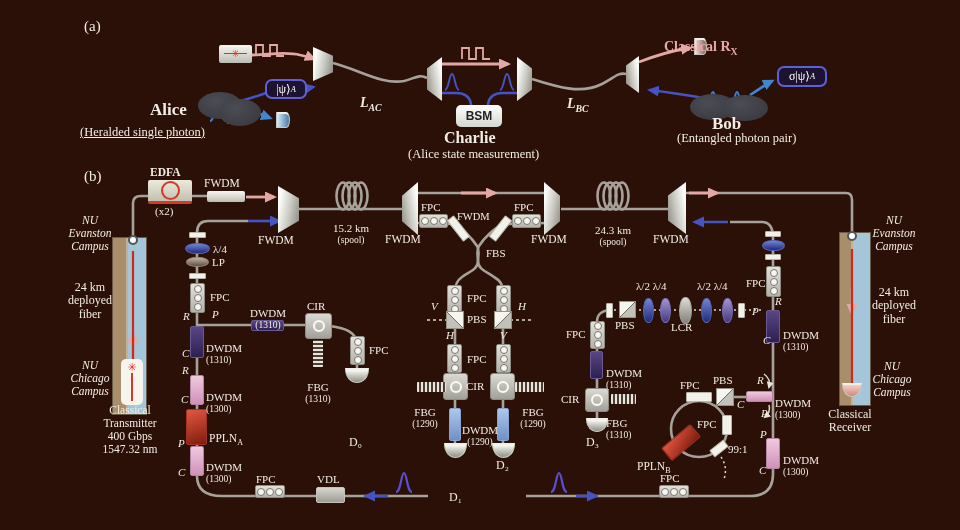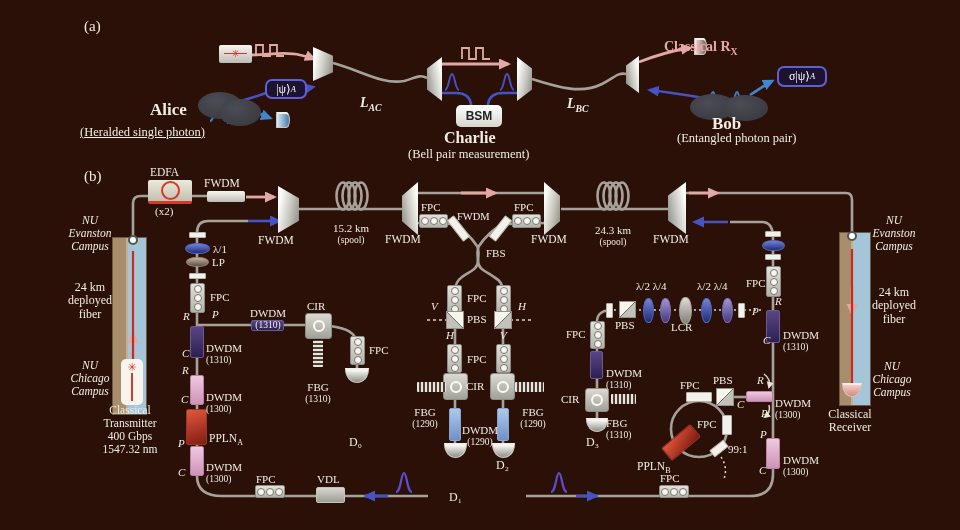--- a/index.html
+++ b/index.html
@@ -205,21 +205,21 @@
 
   <div class="t tb pink" style="left:664px;top:23px;font-size:14px;">
     <span>Classical R</span><sub>X</sub></div>
   <div class="t tb" style="left:150px;top:100px;font-size:17px;">Alice</div>
   <div class="t" style="left:80px;top:125px;font-size:12.5px;text-decoration:underline;">(Heralded single photon)</div>
   <div class="t tb ti" style="left:360px;top:79px;font-size:14px;">
     <span>L</span><sub>AC</sub></div>
   <div class="t tb ti" style="left:567px;top:80px;font-size:14px;">
     <span>L</span><sub>BC</sub></div>
   <div class="t tb" style="left:444px;top:129px;font-size:16px;">Charlie</div>
-  <div class="t" style="left:408px;top:147px;font-size:12.5px;">(Bell pair measurement)</div>
+  <div class="t" style="left:408px;top:147px;font-size:12.5px;">(Alice state measurement)</div>
   <div class="t tb" style="left:712px;top:114px;font-size:17px;">Bob</div>
   <div class="t" style="left:677px;top:131px;font-size:12.5px;">(Entangled photon pair)</div>
 
   <div class="t" style="left:84px;top:168px;font-size:15px;">(b)</div>
 
   <div class="comp" style="left:148px;top:180px;width:44px;height:24px;background:linear-gradient(#eceada,#c2c0b2);border-radius:2px;border-bottom:3px solid #d43a2a;display:flex;align-items:center;justify-content:center;">
     <span style="width:15px;height:15px;border:2.5px solid #d43a2a;border-radius:50%;"></span>
   </div>
   <div class="comp box" style="left:207px;top:191px;width:38px;height:11px;"></div>
   <div class="comp wedgeL" style="left:278px;top:186px;width:21px;height:47px;"></div>
@@ -349,21 +349,21 @@
       <span class="dot"></span>
       <span class="dot"></span>
     </div>
   <div class="comp" style="left:316px;top:487px;width:29px;height:16px;background:linear-gradient(#d7d6cf,#9e9d95);border:1px solid #c4c3bb;border-radius:2px;"></div>
   <div class="comp fpc" style="left:659px;top:485px;width:30px;height:13px;">
       <span class="dot"></span>
       <span class="dot"></span>
       <span class="dot"></span>
     </div>
 
-  <div class="t" style="left:150px;top:166px;font-size:11.5px;">EDFA</div>
+  <div class="t" style="left:150px;top:166px;font-size:11.5px;font-weight:bold;">EDFA</div>
   <div class="t" style="left:155px;top:205px;">(x2)</div>
   <div class="t" style="left:204px;top:177px;font-size:11.5px;">FWDM</div>
   <div class="t" style="left:258px;top:234px;font-size:11.5px;">FWDM</div>
   <div class="t" style="left:385px;top:233px;font-size:11.5px;">FWDM</div>
   <div class="t" style="left:457px;top:211px;font-size:10.5px;">FWDM</div>
   <div class="t" style="left:531px;top:233px;font-size:11.5px;">FWDM</div>
   <div class="t" style="left:653px;top:233px;font-size:11.5px;">FWDM</div>
   <div class="t tc" style="left:322px;top:210px;width:58px;">
     <span class="blk">15.2 km</span><span class="blk sm">(spool)</span></div>
   <div class="t tc" style="left:584px;top:212px;width:58px;">
@@ -377,21 +377,21 @@
   <div class="t" style="left:466px;top:380px;">CIR</div>
   <div class="t tc" style="left:458px;top:412px;width:44px;">
     <span class="blk">DWDM</span><span class="blk sm">(1290)</span></div>
   <div class="t tc" style="left:403px;top:394px;width:44px;">
     <span class="blk">FBG</span><span class="blk sm">(1290)</span></div>
   <div class="t tc" style="left:511px;top:394px;width:44px;">
     <span class="blk">FBG</span><span class="blk sm">(1290)</span></div>
   <div class="t" style="left:449px;top:459px;font-size:12px;margin-top:32px;">D₁</div>
   <div class="t" style="left:496px;top:459px;font-size:12px;">D₂</div>
 
-  <div class="t" style="left:213px;top:243px;">λ/1</div>
+  <div class="t" style="left:213px;top:243px;">λ/4</div>
   <div class="t" style="left:212px;top:256px;">LP</div>
   <div class="t" style="left:210px;top:291px;">FPC</div>
   <div class="t tc" style="left:243px;top:295px;width:50px;">
     <span class="blk">DWDM</span><span class="blk sm">(1310)</span></div>
   <div class="t" style="left:307px;top:300px;">CIR</div>
   <div class="t tc" style="left:296px;top:369px;width:44px;">
     <span class="blk">FBG</span><span class="blk sm">(1310)</span></div>
   <div class="t" style="left:369px;top:344px;">FPC</div>
   <div class="t" style="left:349px;top:388px;font-size:12px;margin-top:48px;">D₀</div>
   <div class="t tc" style="left:206px;top:330px;width:46px;text-align:left;">

